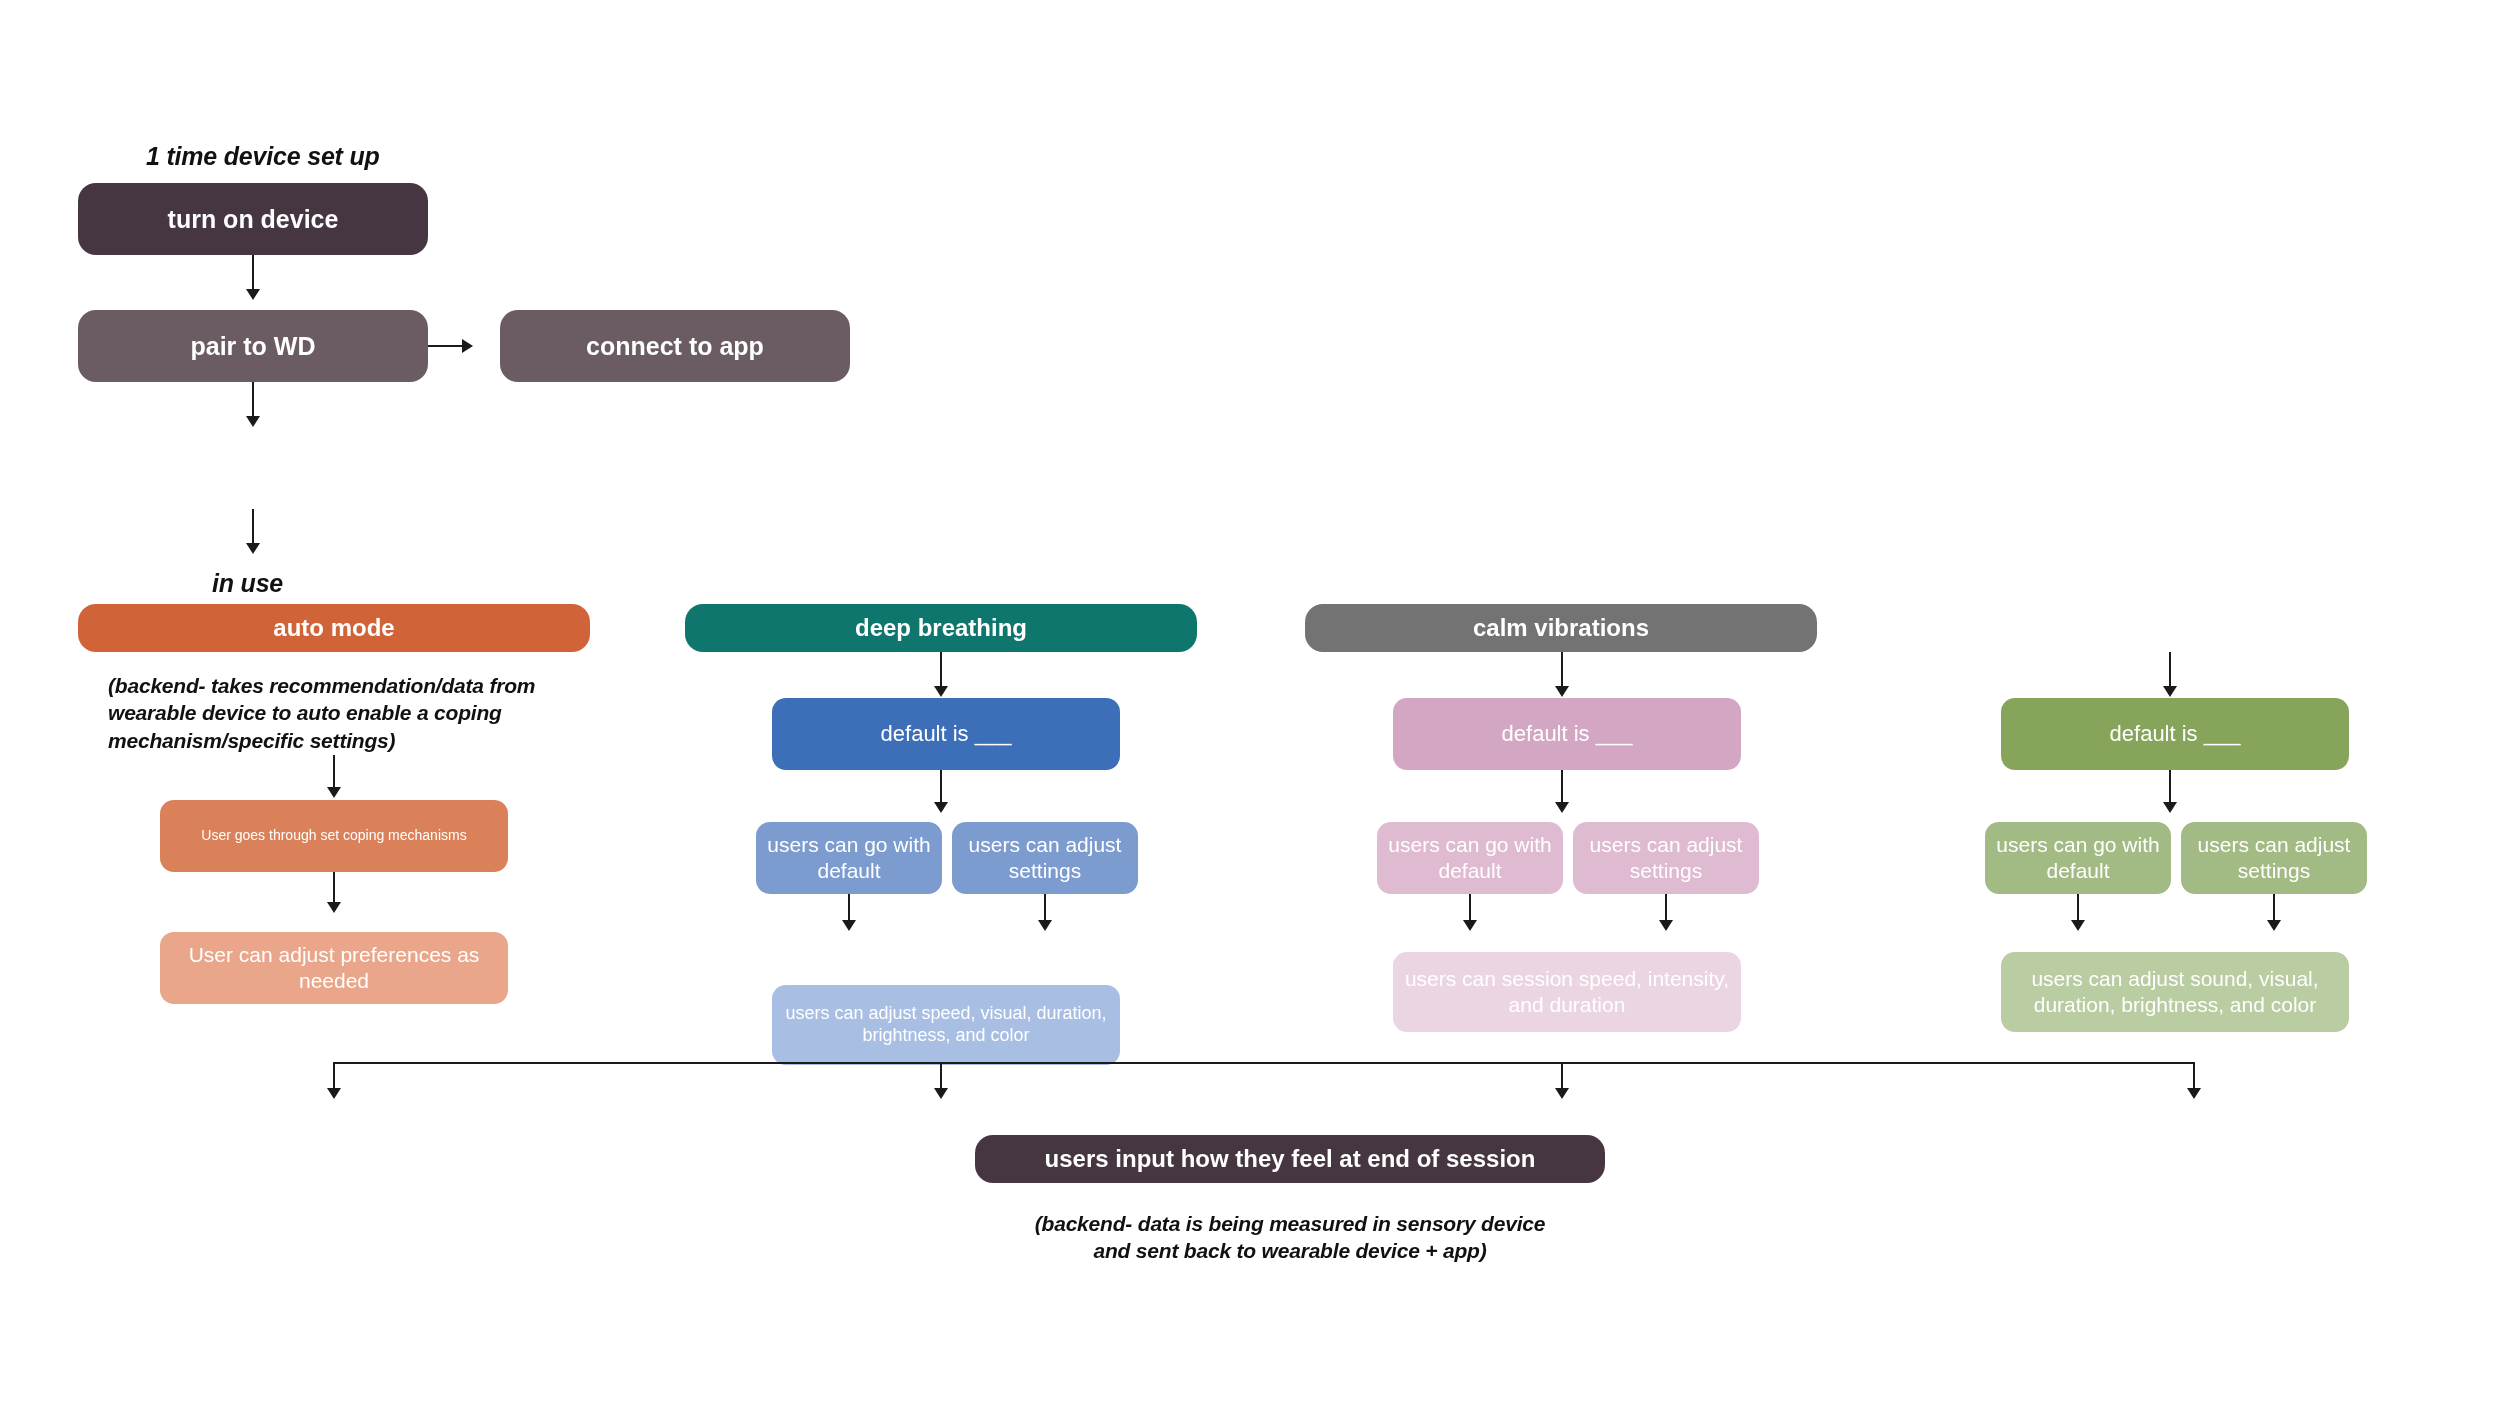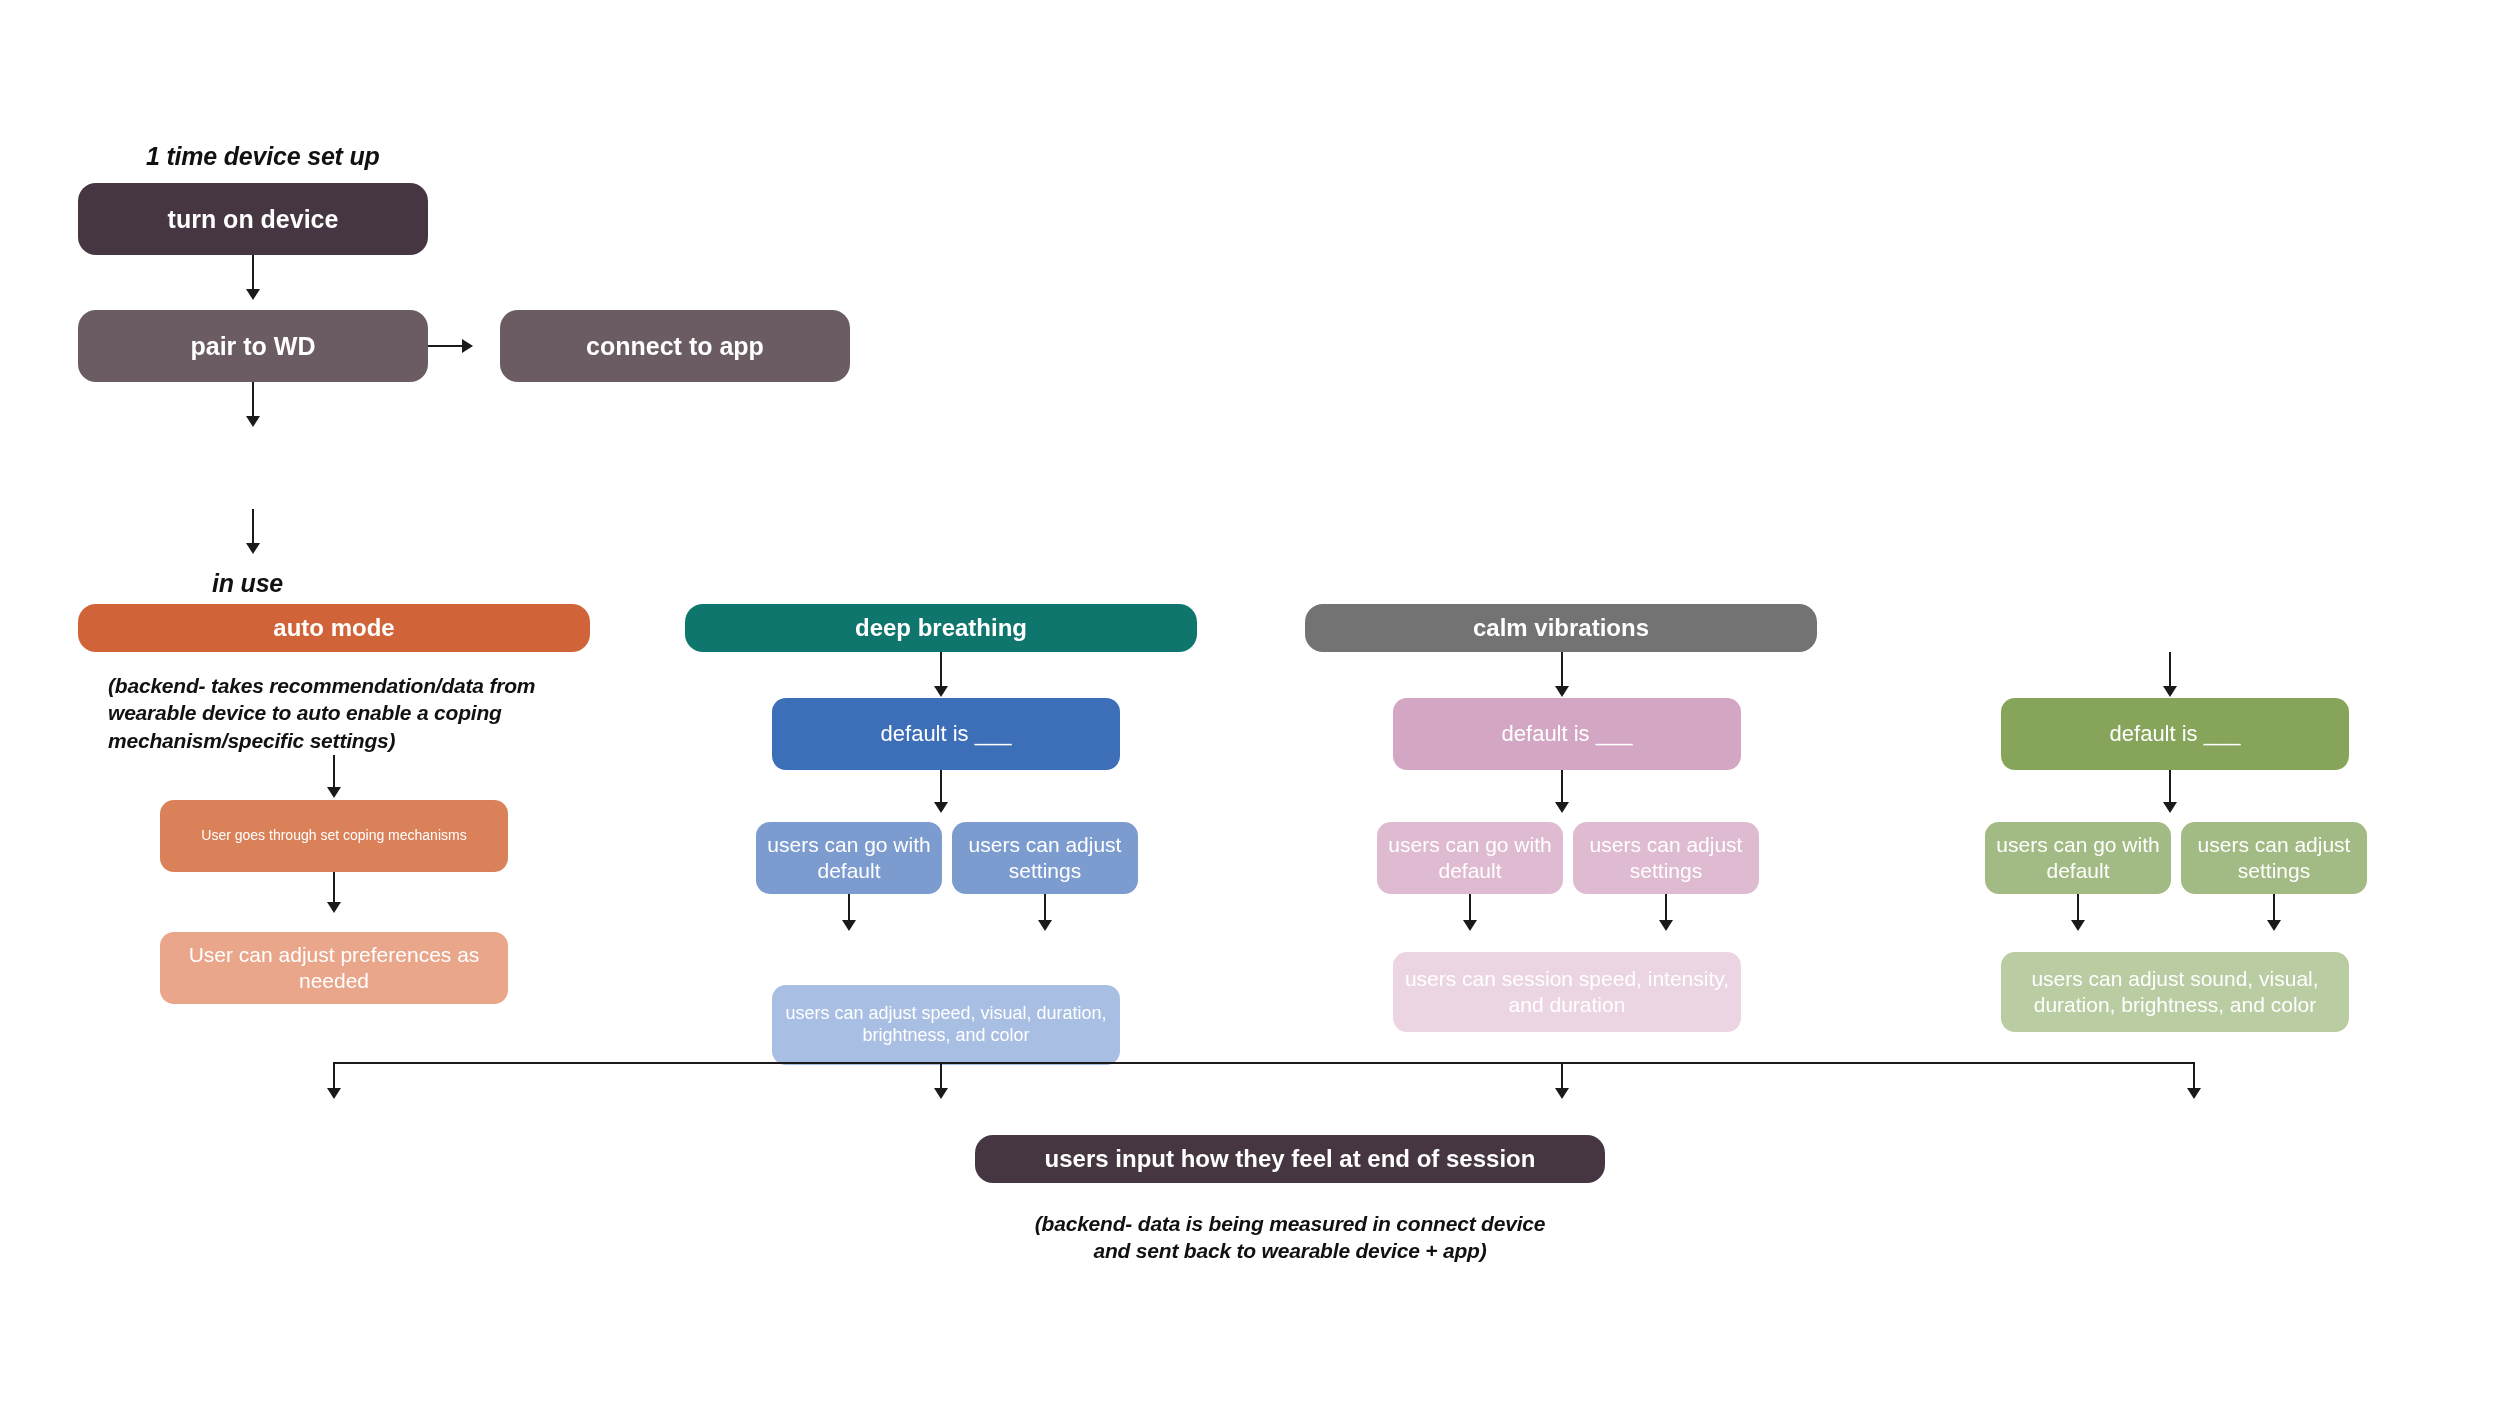--- a/index.html
+++ b/index.html
@@ -150,15 +150,15 @@
   <div class="arrowhead" style="left:934px;top:1088px;"></div>
 
   <div class="vline" style="left:1561px;top:1062px;height:32px;"></div>
   <div class="arrowhead" style="left:1555px;top:1088px;"></div>
 
   <div class="vline" style="left:2193px;top:1062px;height:32px;"></div>
   <div class="arrowhead" style="left:2187px;top:1088px;"></div>
 
   <div class="node hdr pill" style="left:975px;top:1135px;width:630px;height:48px;background:#453642;font-size:24px;">users input how they feel at end of session</div>
 
-  <div class="note center" style="left:1030px;top:1210px;width:520px;font-size:21px;">(backend- data is being measured in connect device and sent back to wearable device + app)</div>
+  <div class="note center" style="left:1030px;top:1210px;width:520px;font-size:21px;">(backend- data is being measured in sensory device and sent back to wearable device + app)</div>
 
 </div>
 
 </body></html>

